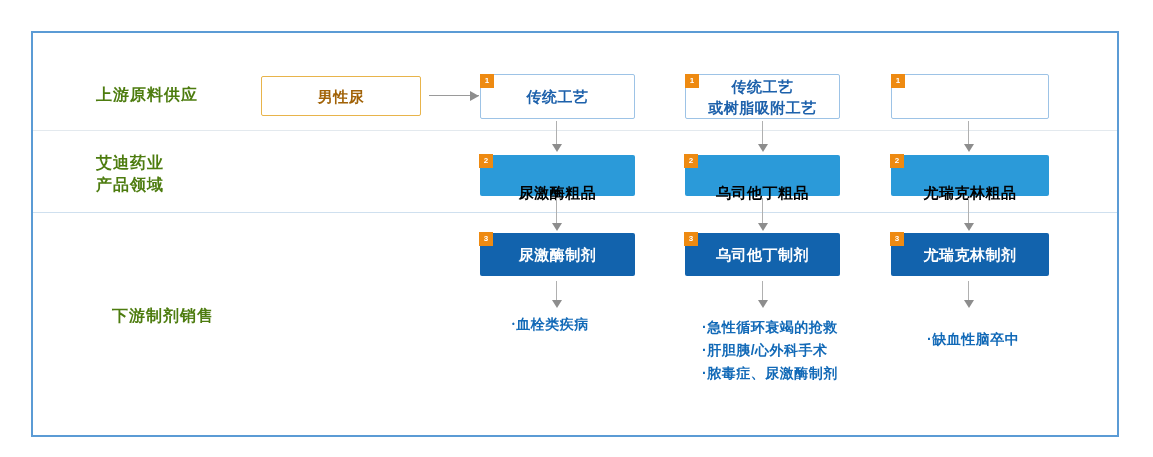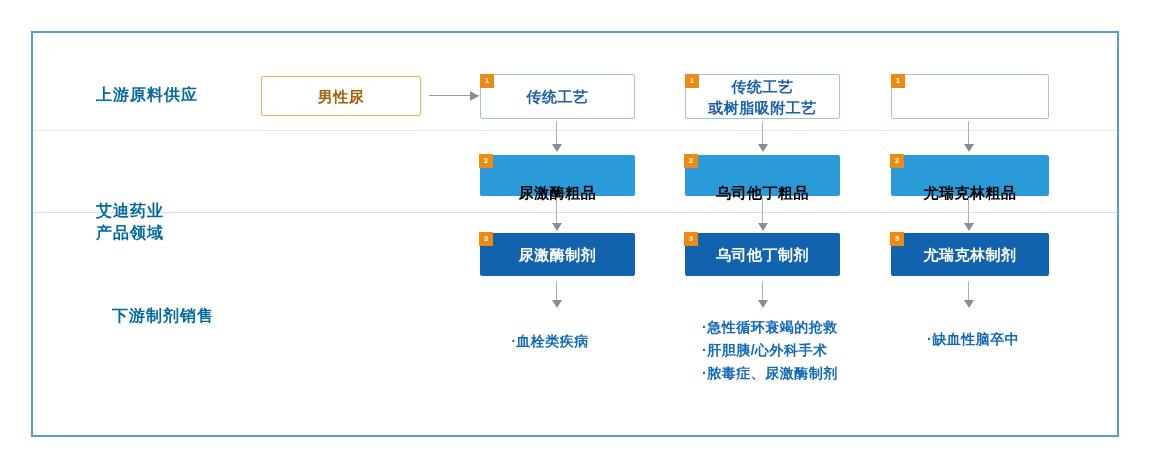--- a/index.html
+++ b/index.html
@@ -5,21 +5,21 @@
   html,body{margin:0;padding:0;background:#ffffff;}
   body{width:1153px;height:457px;font-family:"Liberation Sans","DejaVu Sans",sans-serif;overflow:hidden;}
 
   .frame{position:absolute;left:31px;top:31px;width:1088px;height:406px;border:2px solid #5b9bd5;box-sizing:border-box;background:#fff;}
 
   .divider{position:absolute;left:0;height:1px;background:#e3e9ee;}
   .divider.d1{top:97px;width:1084px;}
   .divider.d2{top:179px;width:1084px;background:#cfe0ef;}
 
   
-  .rowlabel{position:absolute;color:#0369a1;font-weight:bold;font-size:16px;line-height:22px;letter-spacing:1px;white-space:pre-line;}
+  .rowlabel{position:absolute;color:#4d7c0f;font-weight:bold;font-size:16px;line-height:22px;letter-spacing:1px;white-space:pre-line;}
 
   
   .node{position:absolute;box-sizing:border-box;display:flex;align-items:center;justify-content:center;text-align:center;border-radius:2px;}
 
   .node .label{font-size:15px;font-weight:bold;line-height:21px;letter-spacing:.5px;}
 
   
   .node.source{border:1px solid #e8b44b;background:#fff;}
   .node.source .label{color:#a16207;font-weight:bold;}
 
@@ -54,21 +54,21 @@
 </style>
 </head>
 <body>
 
 <div class="frame">
 
   <div class="divider d1"></div>
   <div class="divider d2"></div>
 
   <div class="rowlabel" style="left:63px;top:51px;">上游原料供应</div>
-  <div class="rowlabel" style="left:63px;top:119px;margin-top:48px;">艾迪药业
+  <div class="rowlabel" style="left:63px;top:119px;">艾迪药业
 产品领域</div>
   <div class="rowlabel" style="left:79px;top:272px;">下游制剂销售</div>
 
   <div class="node source" style="left:228px;top:43px;width:160px;height:40px;">
     <span class="label">男性尿</span>
   </div>
 
   <div class="harrow" style="left:396px;top:58px;width:50px;">
     <div class="stem"></div>
     <div class="head"></div>
@@ -147,21 +147,21 @@
   </div>
   <div class="varrow" style="left:724px;top:248px;height:28px;">
     <div class="stem" style="height:20px;"></div>
     <div class="head" style="top:19px;"></div>
   </div>
   <div class="varrow" style="left:930px;top:248px;height:28px;">
     <div class="stem" style="height:20px;"></div>
     <div class="head" style="top:19px;"></div>
   </div>
 
-  <div class="outcomes" style="left:478px;top:297px;font-family:Liberation Serif, serif;">
+  <div class="outcomes" style="left:478px;top:280px;font-family:Liberation Serif, serif;">
     <div class="item">·血栓类疾病</div>
   </div>
 
   <div class="outcomes" style="left:669px;top:283px;">
     <div class="item">·急性循环衰竭的抢救</div>
     <div class="item">·肝胆胰/心外科手术</div>
     <div class="item">·脓毒症、尿激酶制剂</div>
   </div>
 
   <div class="outcomes" style="left:894px;top:283px;margin-top:12px;">

